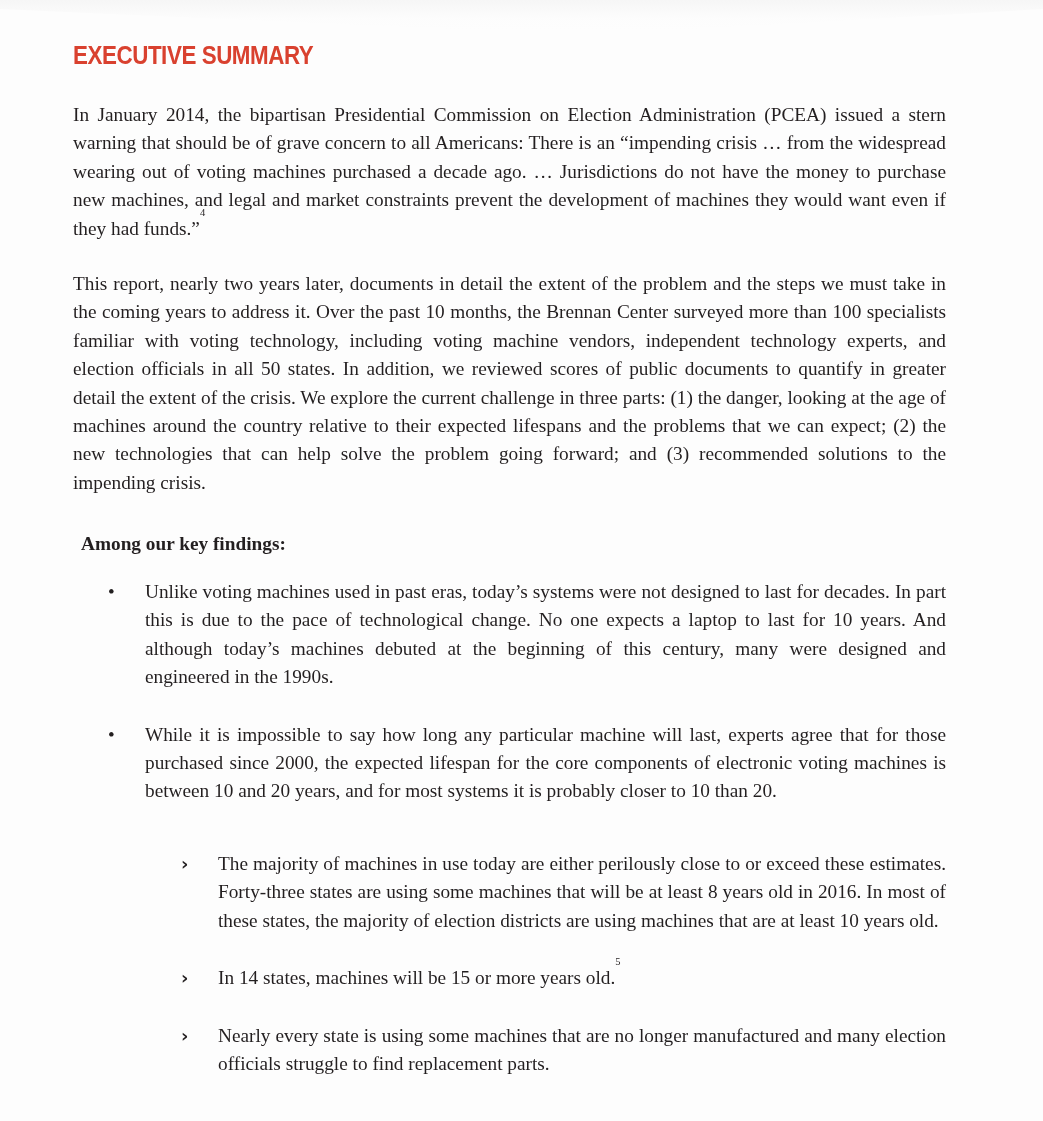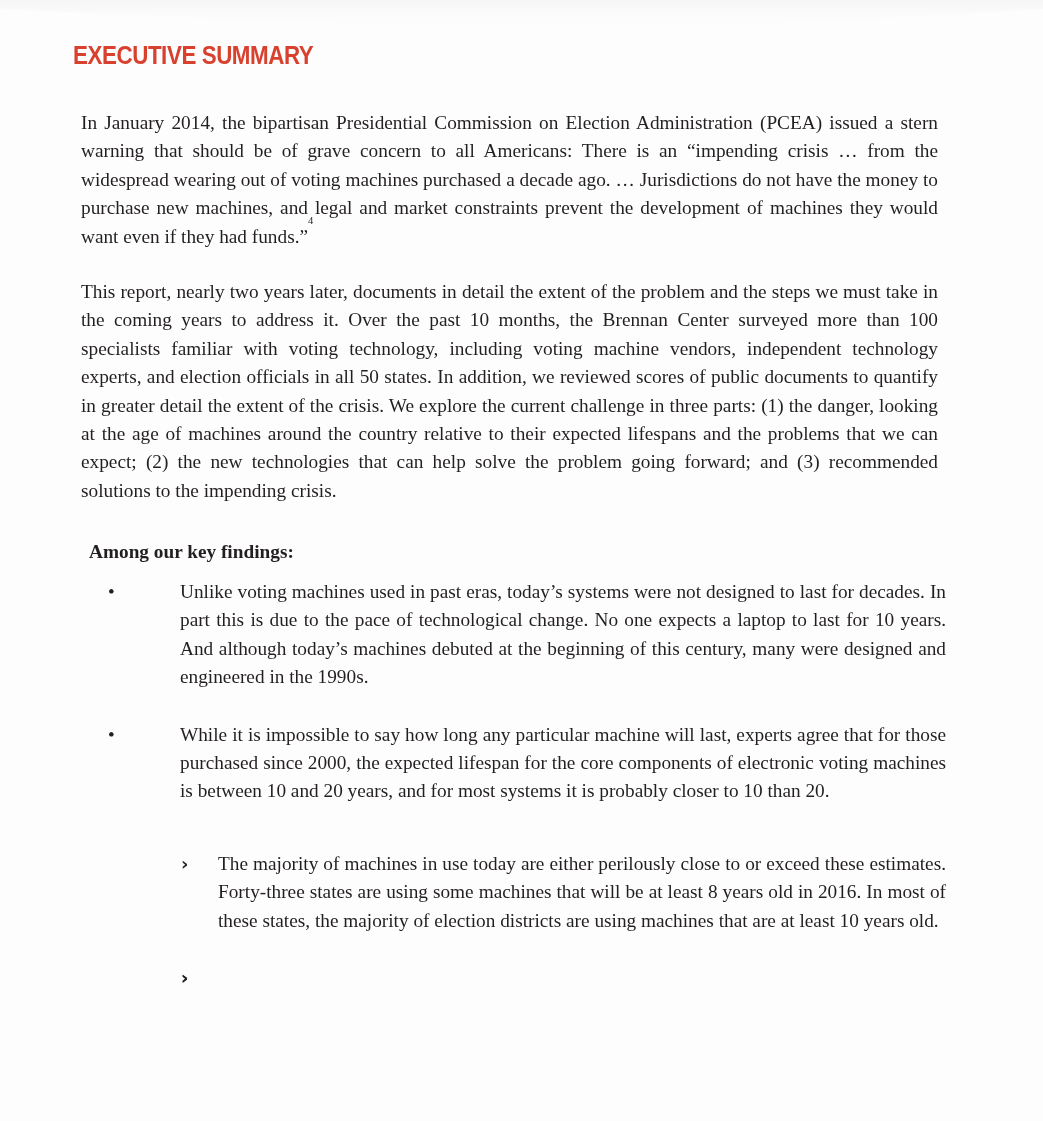--- a/index.html
+++ b/index.html
@@ -35,39 +35,39 @@
       font-weight: bold;
       font-size: 26px;
       letter-spacing: -0.5px;
       color: #d9412f;
       transform: scaleX(0.86);
       transform-origin: left center;
       line-height: 34px;
       height: 34px;
     }
     p.para {
-      margin: 8px;
+      margin: 0;
       font-size: 19.3px;
       line-height: 28.4px;
       text-align: justify;
       text-align-last: left;
     }
     #p1 { position: absolute; top: 63px; }
     #p2 { position: absolute; top: 232px; }
     sup.fn {
       font-size: 10.5px;
       vertical-align: top;
       position: relative;
       top: -2px;
       line-height: 0;
     }
     .key-heading {
       position: absolute;
       top: 484px;
-      margin: 16px;
+      margin: 8px;
       font-size: 19.3px;
       font-weight: bold;
       line-height: 28px;
     }
     ul.findings {
       position: absolute;
       top: 540px;
       left: 0;
       margin: 0;
       padding: 0;
@@ -85,21 +85,20 @@
       top: 0;
       font-size: 19px;
       line-height: 28.4px;
     }
     li.finding .text {
       font-size: 19.3px;
       line-height: 28.4px;
       text-align: justify;
       text-align-last: left;
       display: block;
-      margin-left: 35px;
     }
     ul.sub {
       list-style: none;
       margin: 0;
       padding: 0;
       position: absolute;
       top: 296px;
       left: 0;
       width: 873px;
     }
@@ -150,18 +149,20 @@
     </li>
   </ul>
 
   <ul class="sub" style="top:812px;">
     <li class="subitem">
       <span class="chev">›</span>
       <span class="text">The majority of machines in use today are either perilously close to or exceed these estimates. Forty-three states are using some machines that will be at least 8 years old in 2016. In most of these states, the majority of election districts are using machines that are at least 10 years old.</span>
     </li>
     <li class="subitem">
       <span class="chev">›</span>
+      <span class="text"><span>In 14 states, machines will be 15 or more years old.</span><sup class="fn">5</sup></span>
     </li>
     <li class="subitem">
       <span class="chev">›</span>
+      <span class="text">Nearly every state is using some machines that are no longer manufactured and many election officials struggle to find replacement parts.</span>
     </li>
   </ul>
 </div>
 
 </body></html>

